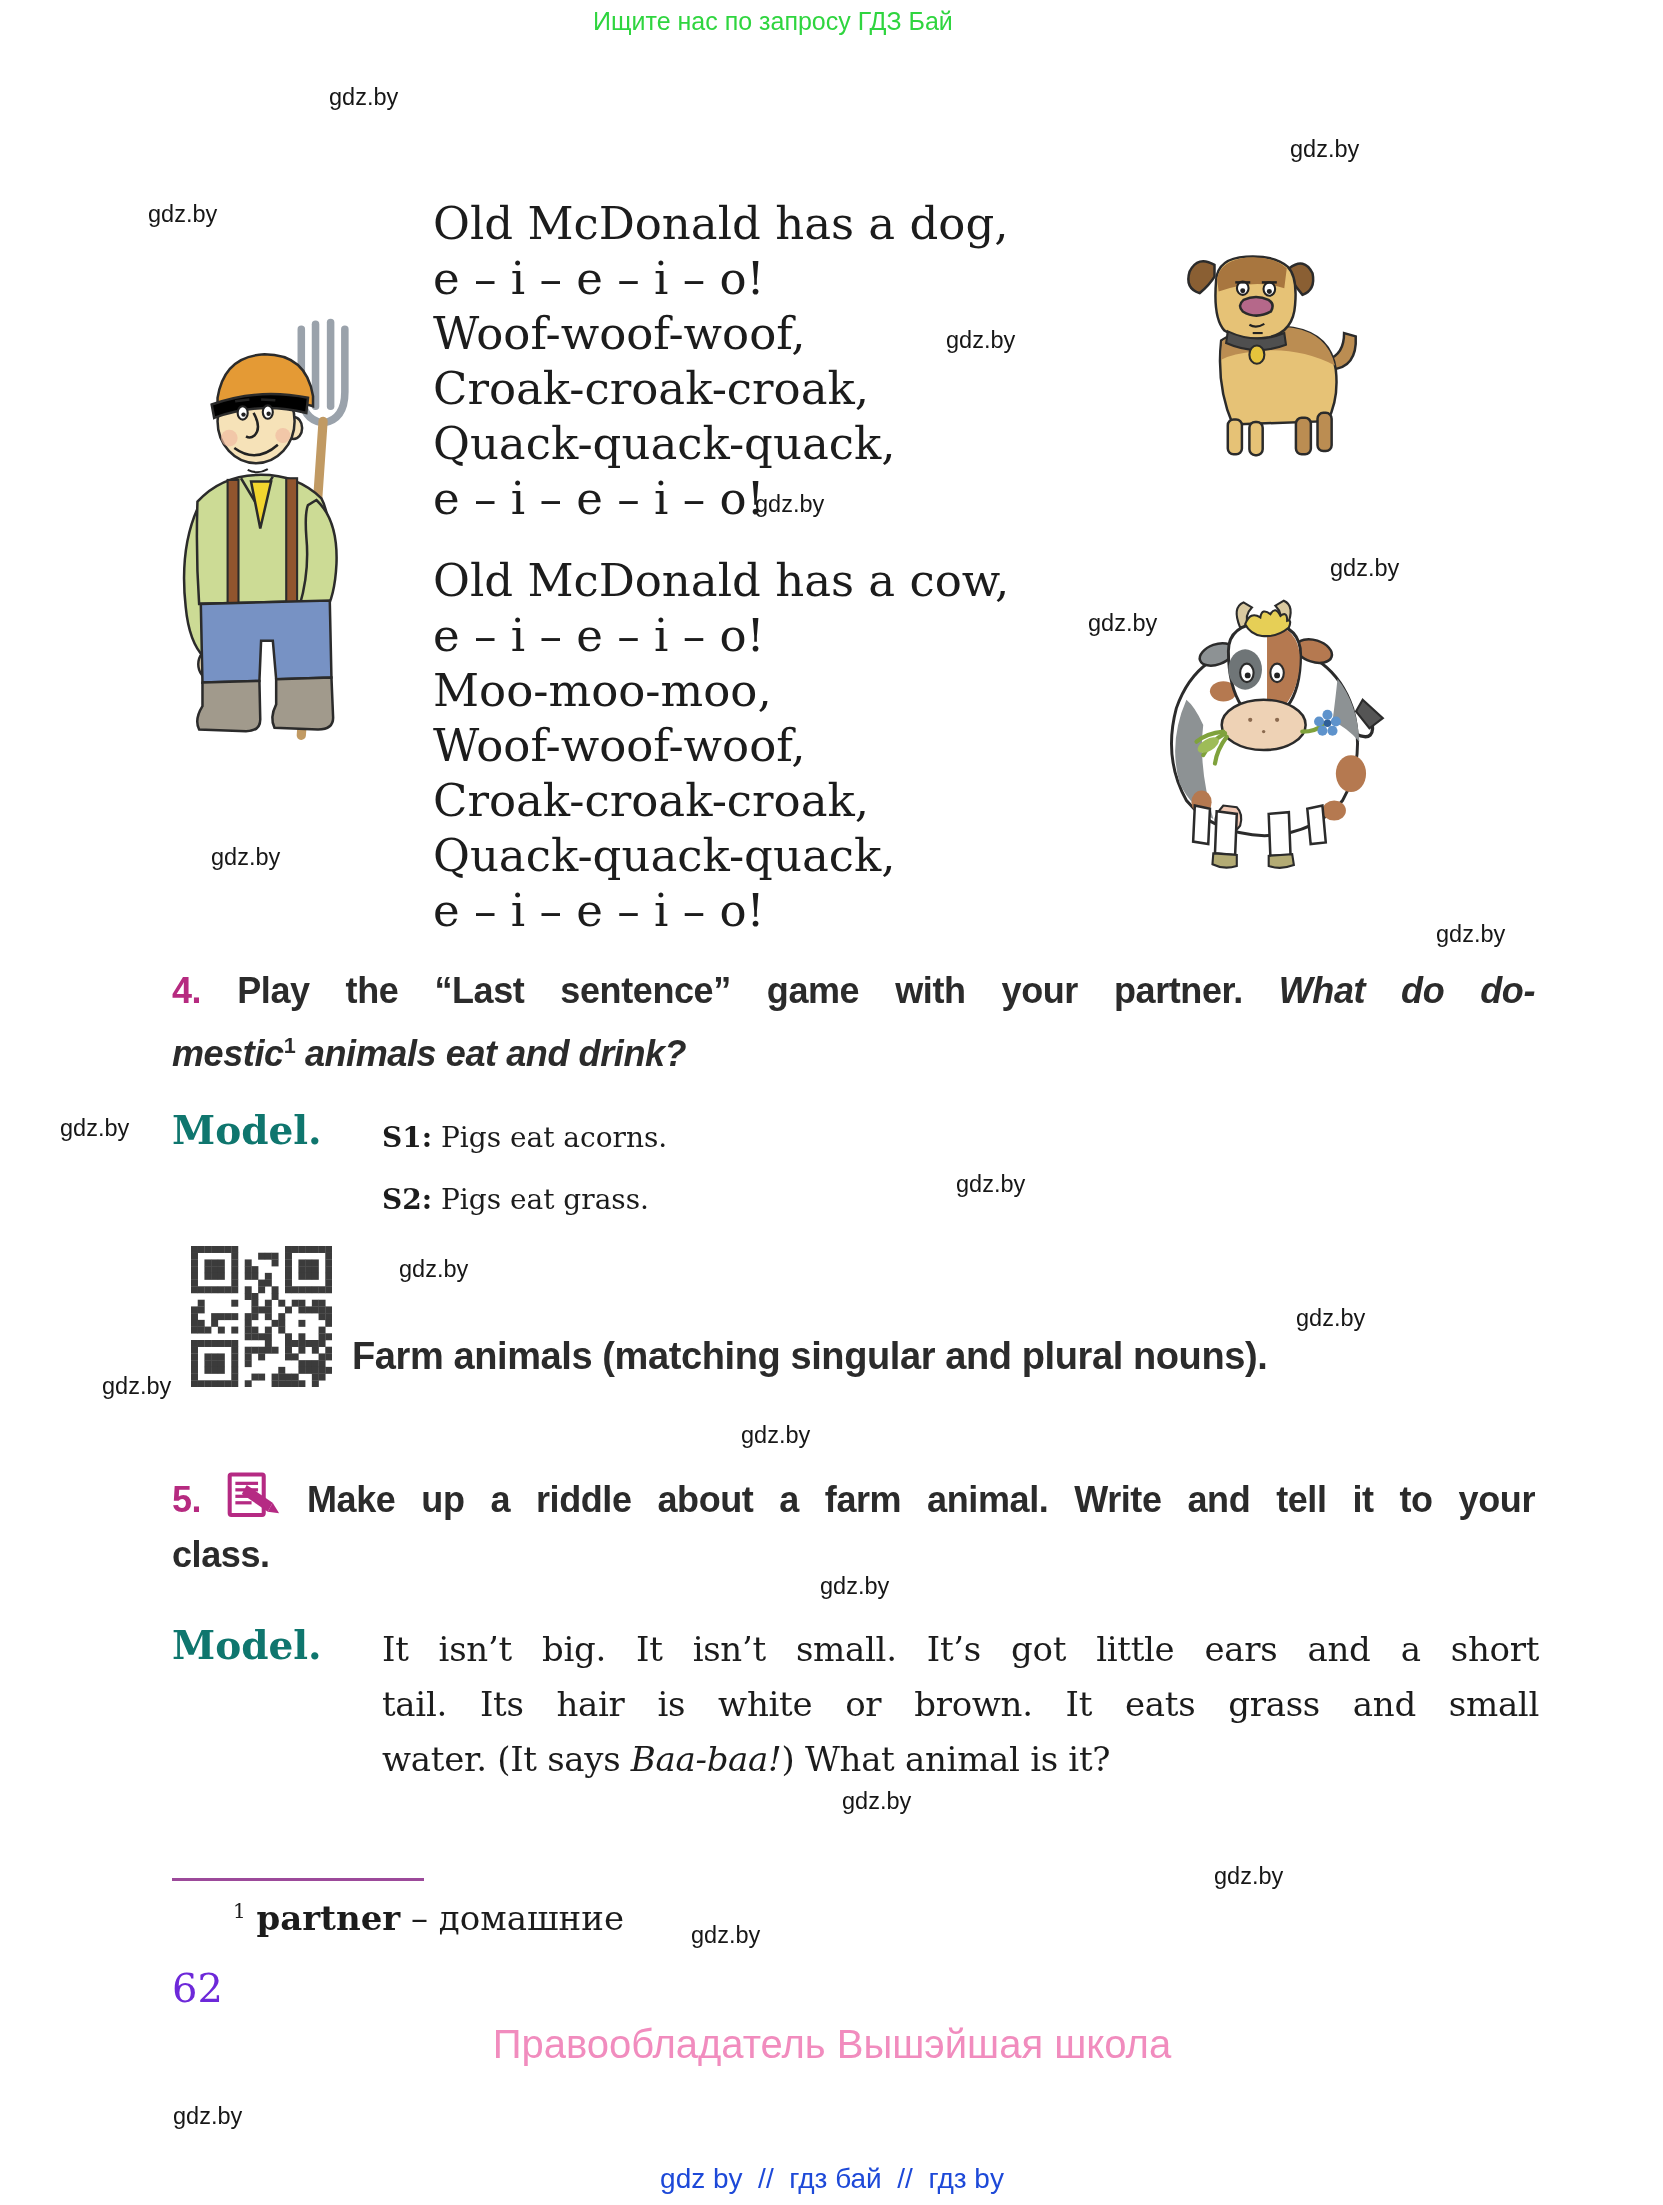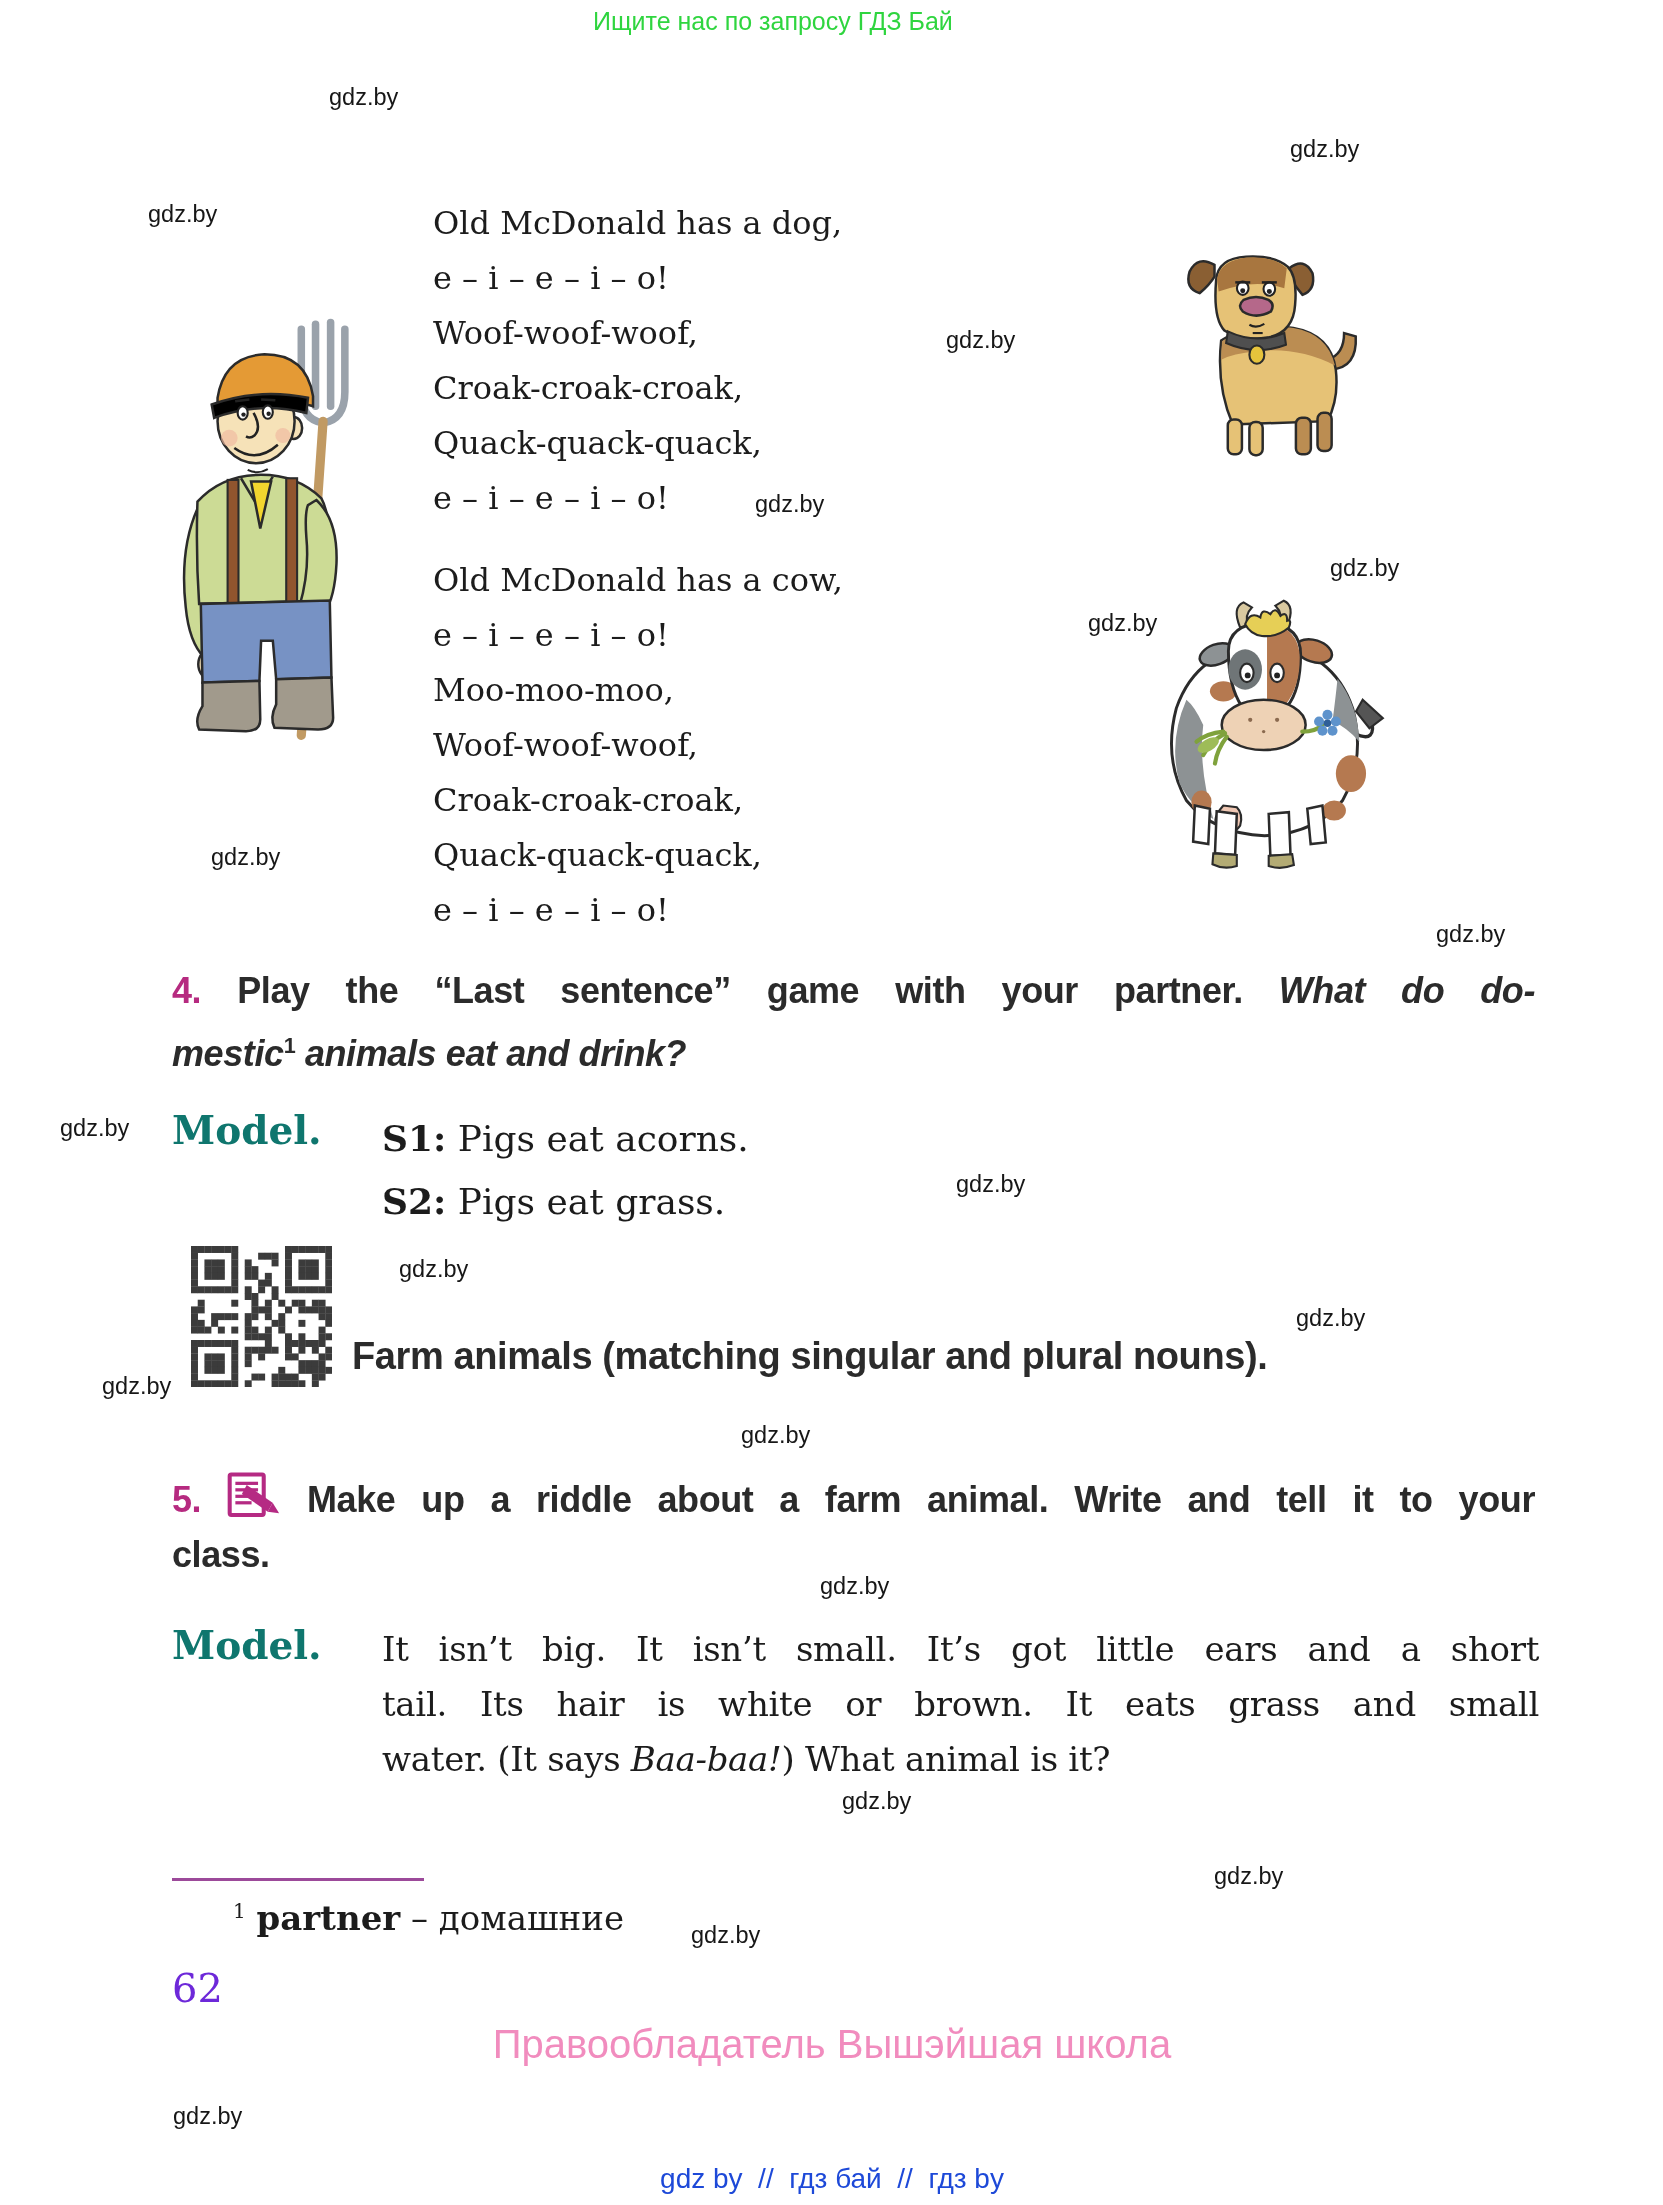--- a/index.html
+++ b/index.html
@@ -6,32 +6,32 @@
   .page{position:relative;width:1664px;height:2205px;background:#ffffff;overflow:hidden;
         font-family:"Liberation Sans",sans-serif;color:#1f1f1f;}
   .wm{position:absolute;font:23.5px "Liberation Sans",sans-serif;color:#171717;white-space:nowrap;}
   .promo{position:absolute;left:593px;top:6.7px;font:25px "Liberation Sans",sans-serif;color:#2fd53f;white-space:nowrap;}
   .ill{position:absolute;}
   .farmer{left:174px;top:312px;width:201px;height:433px;}
   .dog{left:1172px;top:245px;width:193px;height:216px;}
   .cow{left:1142px;top:599px;width:245px;height:277px;}
   .verse{position:absolute;left:433px;}
   #verse1{top:196px;} #verse2{top:553px;}
-  .songline{font-family:"DejaVu Serif",serif;font-size:32px;line-height:55px;white-space:nowrap;color:#1c1c1c;}
+  .songline{font-family:"DejaVu Serif",serif;font-size:45px;line-height:55px;white-space:nowrap;color:#1c1c1c;}
   .task{position:absolute;left:172px;width:1363px;font-family:"Liberation Sans",sans-serif;
         font-weight:700;font-size:36px;line-height:55px;color:#2b2b2b;letter-spacing:-0.4px;}
   #task4{top:963px;} #task5{top:1472px;}
   .jline{text-align:justify;text-align-last:justify;}
   .tnum{color:#b62a80;}
   .it{font-style:italic;}
   sup{font-size:60%;}
   .model-label{position:absolute;left:172px;font:700 39px "DejaVu Serif",serif;color:#0f766e;white-space:nowrap;}
   #model4-label{top:1107px;} #model5-label{top:1622px;}
   .model-lines{position:absolute;left:382px;font-family:"DejaVu Serif",serif;color:#1c1c1c;}
-  #model4-lines{top:1107px;font-size:36px;line-height:62px;}
+  #model4-lines{top:1107px;font-size:28px;line-height:62px;}
   #model4-lines .slabel{font-weight:700;}
   #model5-lines{top:1622px;width:1157px;font-size:34px;line-height:55px;letter-spacing:-0.3px;}
   .qr{left:191px;top:1246px;width:141px;height:141px;}
   .qr rect{fill:#3b3b3b;}
   .caption{position:absolute;left:352px;top:1335px;font:700 38px "Liberation Sans",sans-serif;
            letter-spacing:-0.4px;color:#2b2b2b;white-space:nowrap;}
   .t5icon svg{width:54px;height:47px;vertical-align:-6.7px;}
   .rule{position:absolute;left:172px;top:1878px;width:252px;height:3.4px;background:#9c4a9a;}
   .footnote{position:absolute;left:233px;top:1898px;font-family:"DejaVu Serif",serif;font-size:34px;color:#1c1c1c;white-space:nowrap;}
   .footnote .term{font-weight:700;}

